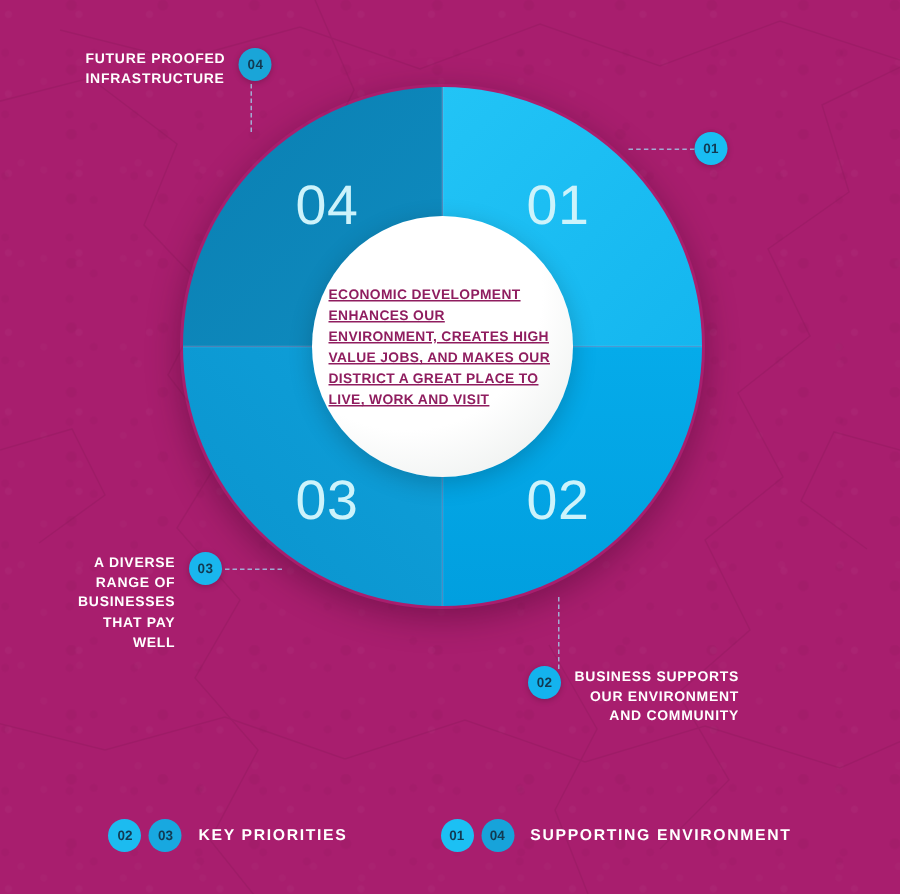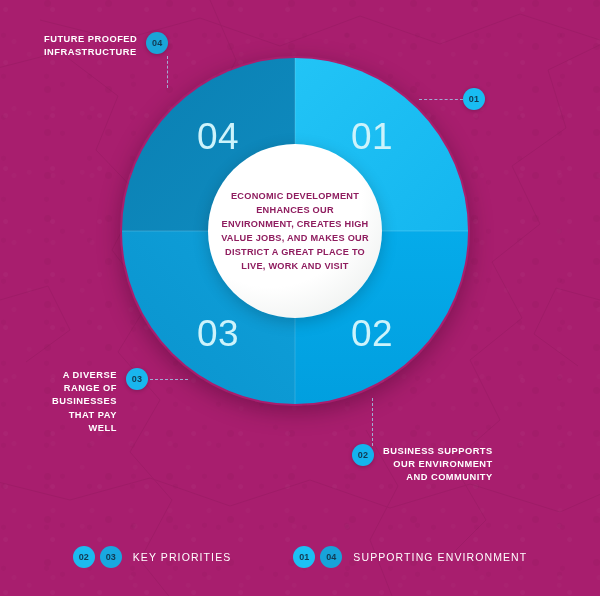--- a/index.html
+++ b/index.html
@@ -78,26 +78,27 @@
     border-radius: 50%;
     background: radial-gradient(circle at 36% 30%, #ffffff 0%, #ffffff 55%, #f2f4f3 78%, #e3e8e6 100%);
     box-shadow: 0 4px 16px rgba(0,0,0,0.20);
     display: flex;
     align-items: center;
     justify-content: center;
     z-index: 6;
   }
   #hub-text {
     width: 152px;
-    text-align: center;
+    text-align: left;
     color: #8f1d5f;
     font-size: 9.2px;
     line-height: 1.53;
     font-weight: 700;
     letter-spacing: 0.25px;
+    text-decoration: underline;
   }
 
   
   .callout { position: absolute; display: flex; align-items: flex-start; z-index: 8; }
   .callout-text {
     color: #ffffff;
     font-size: 9.3px;
     line-height: 1.42;
     font-weight: 700;
     letter-spacing: 0.5px;
@@ -113,21 +114,21 @@
     color: #123a52;
     box-shadow: 0 1px 4px rgba(0,0,0,0.22);
   }
   .badge.c01 { background: #19bdf2; }
   .badge.c02 { background: #14b3ee; }
   .badge.c03 { background: #19b6ee; }
   .badge.c04 { background: #1aa5d8; }
 
   
   #callout-04 { left: 44px;  top: 32px;  }
-  #callout-04 .callout-text { text-align: left; margin-right: 9px; padding-top: 1px; }
+  #callout-04 .callout-text { text-align: left; margin-right: 9px; padding-top: 1px; margin-left: 13px; }
 
   #callout-01 { left: 463px; top: 88px;  }
   #callout-01 .callout-text { text-align: left; margin-left: 9px; padding-top: 1px; }
 
   #callout-03 { left: 52px;  top: 368px; }
   #callout-03 .callout-text { text-align: right; margin-right: 9px; padding-top: 1px; }
 
   #callout-02 { left: 352px; top: 444px; }
   #callout-02 .callout-text { text-align: right; margin-left: 9px; padding-top: 1px; }
 
@@ -166,21 +167,21 @@
     font-size: 9px; font-weight: 700;
     color: #123a52;
   }
   .lb-01 { background: #1cc0f4; }
   .lb-02 { background: #1cbbf0; }
   .lb-03 { background: #18a8e0; }
   .lb-04 { background: #17a3da; }
   .legend-label {
     color: #ffffff;
     font-size: 10.5px;
-    font-weight: 400;
+    font-weight: 700;
     letter-spacing: 1.1px;
   }
 </style>
 </head>
 <body>
 
 <div id="canvas">
 
   <div id="bg-texture"></div>
 

